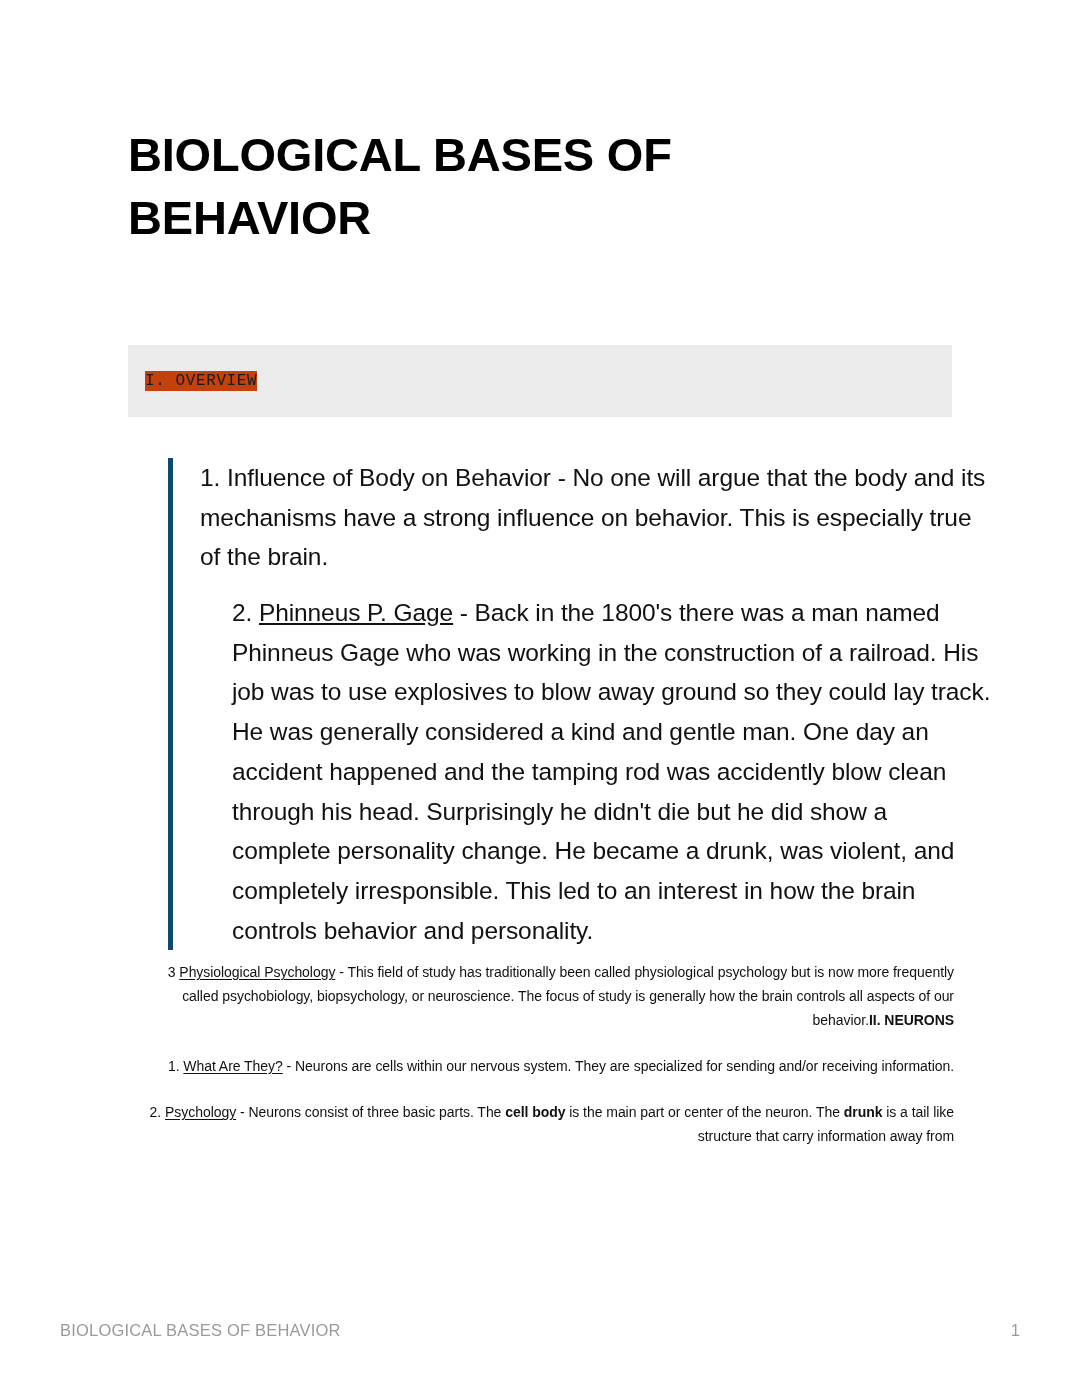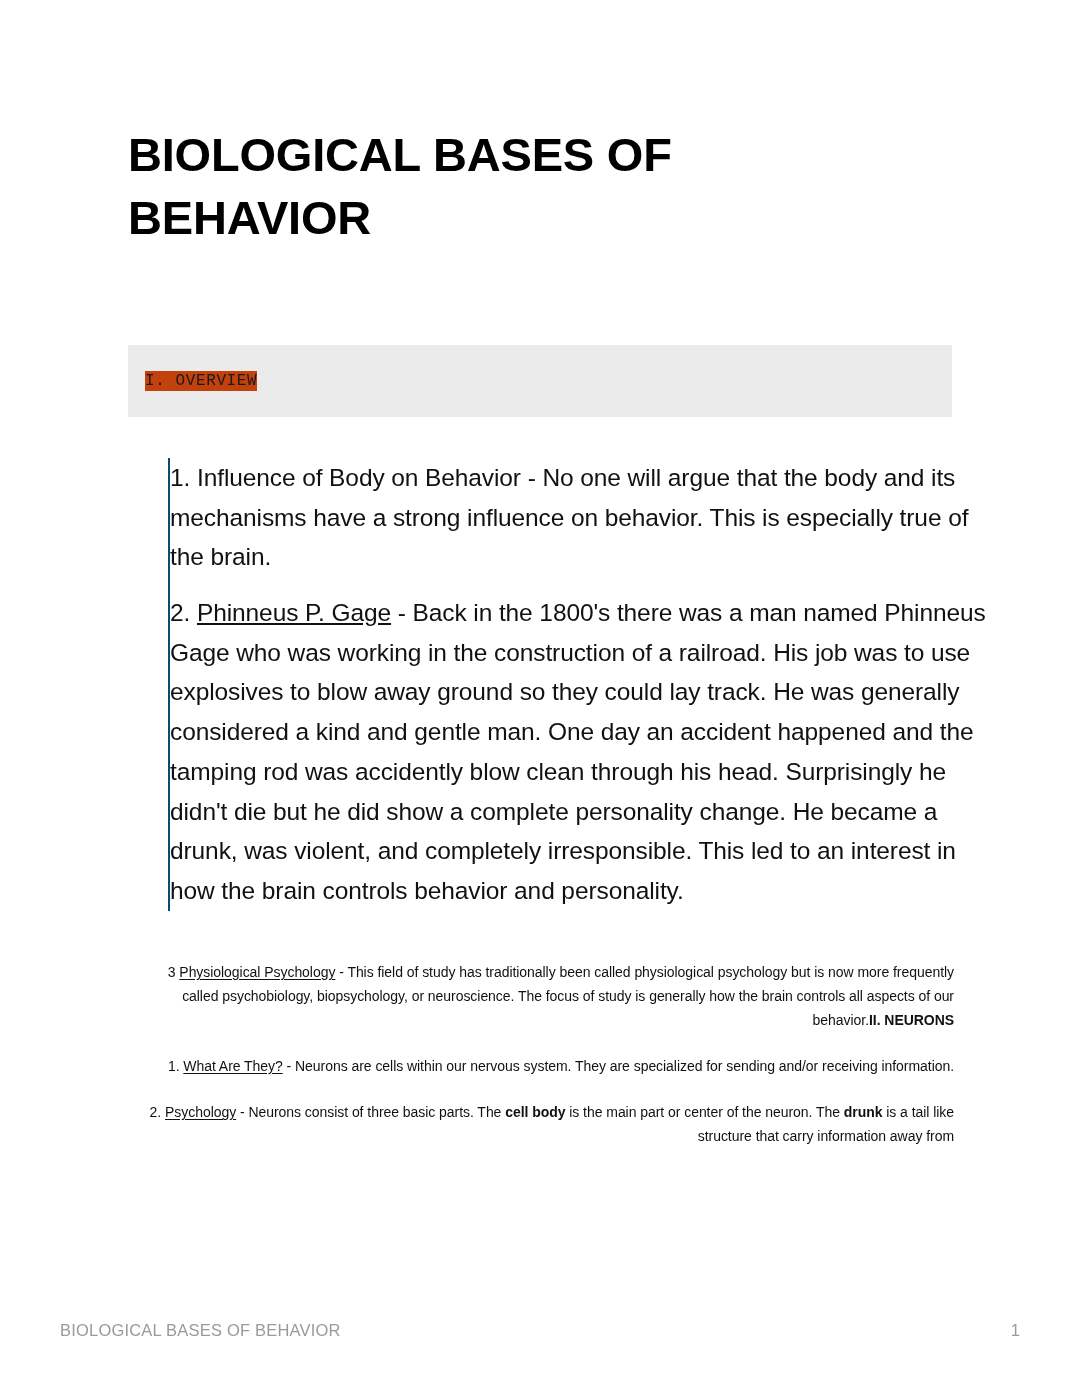--- a/index.html
+++ b/index.html
@@ -60,31 +60,32 @@
     line-height: 1.3;
     white-space: pre;
   }
 
   
   .blockquote {
     position: absolute;
     left: 128px;
     top: 442px;
     width: 824px;
-    border-left: 2px solid #0c4a6e;
+    border-left: 5px solid #0c4a6e;
     box-sizing: border-box;
+    padding-left: 27px;
   }
   .blockquote p {
     margin: 0 0 16px 0;
     font-size: 24.5px;
     line-height: 1.62;
     color: #111;
     letter-spacing: -0.1px;
   }
-  .blockquote p:last-child { margin-bottom: 0; }
+  .blockquote p:last-child { margin-bottom: 0; margin-left: 32px; }
 
   
   .body-section {
     position: absolute;
     left: 128px;
     top: 960px;
     width: 826px;
   }
   .body-section p {
     margin: 0 0 22px 0;

